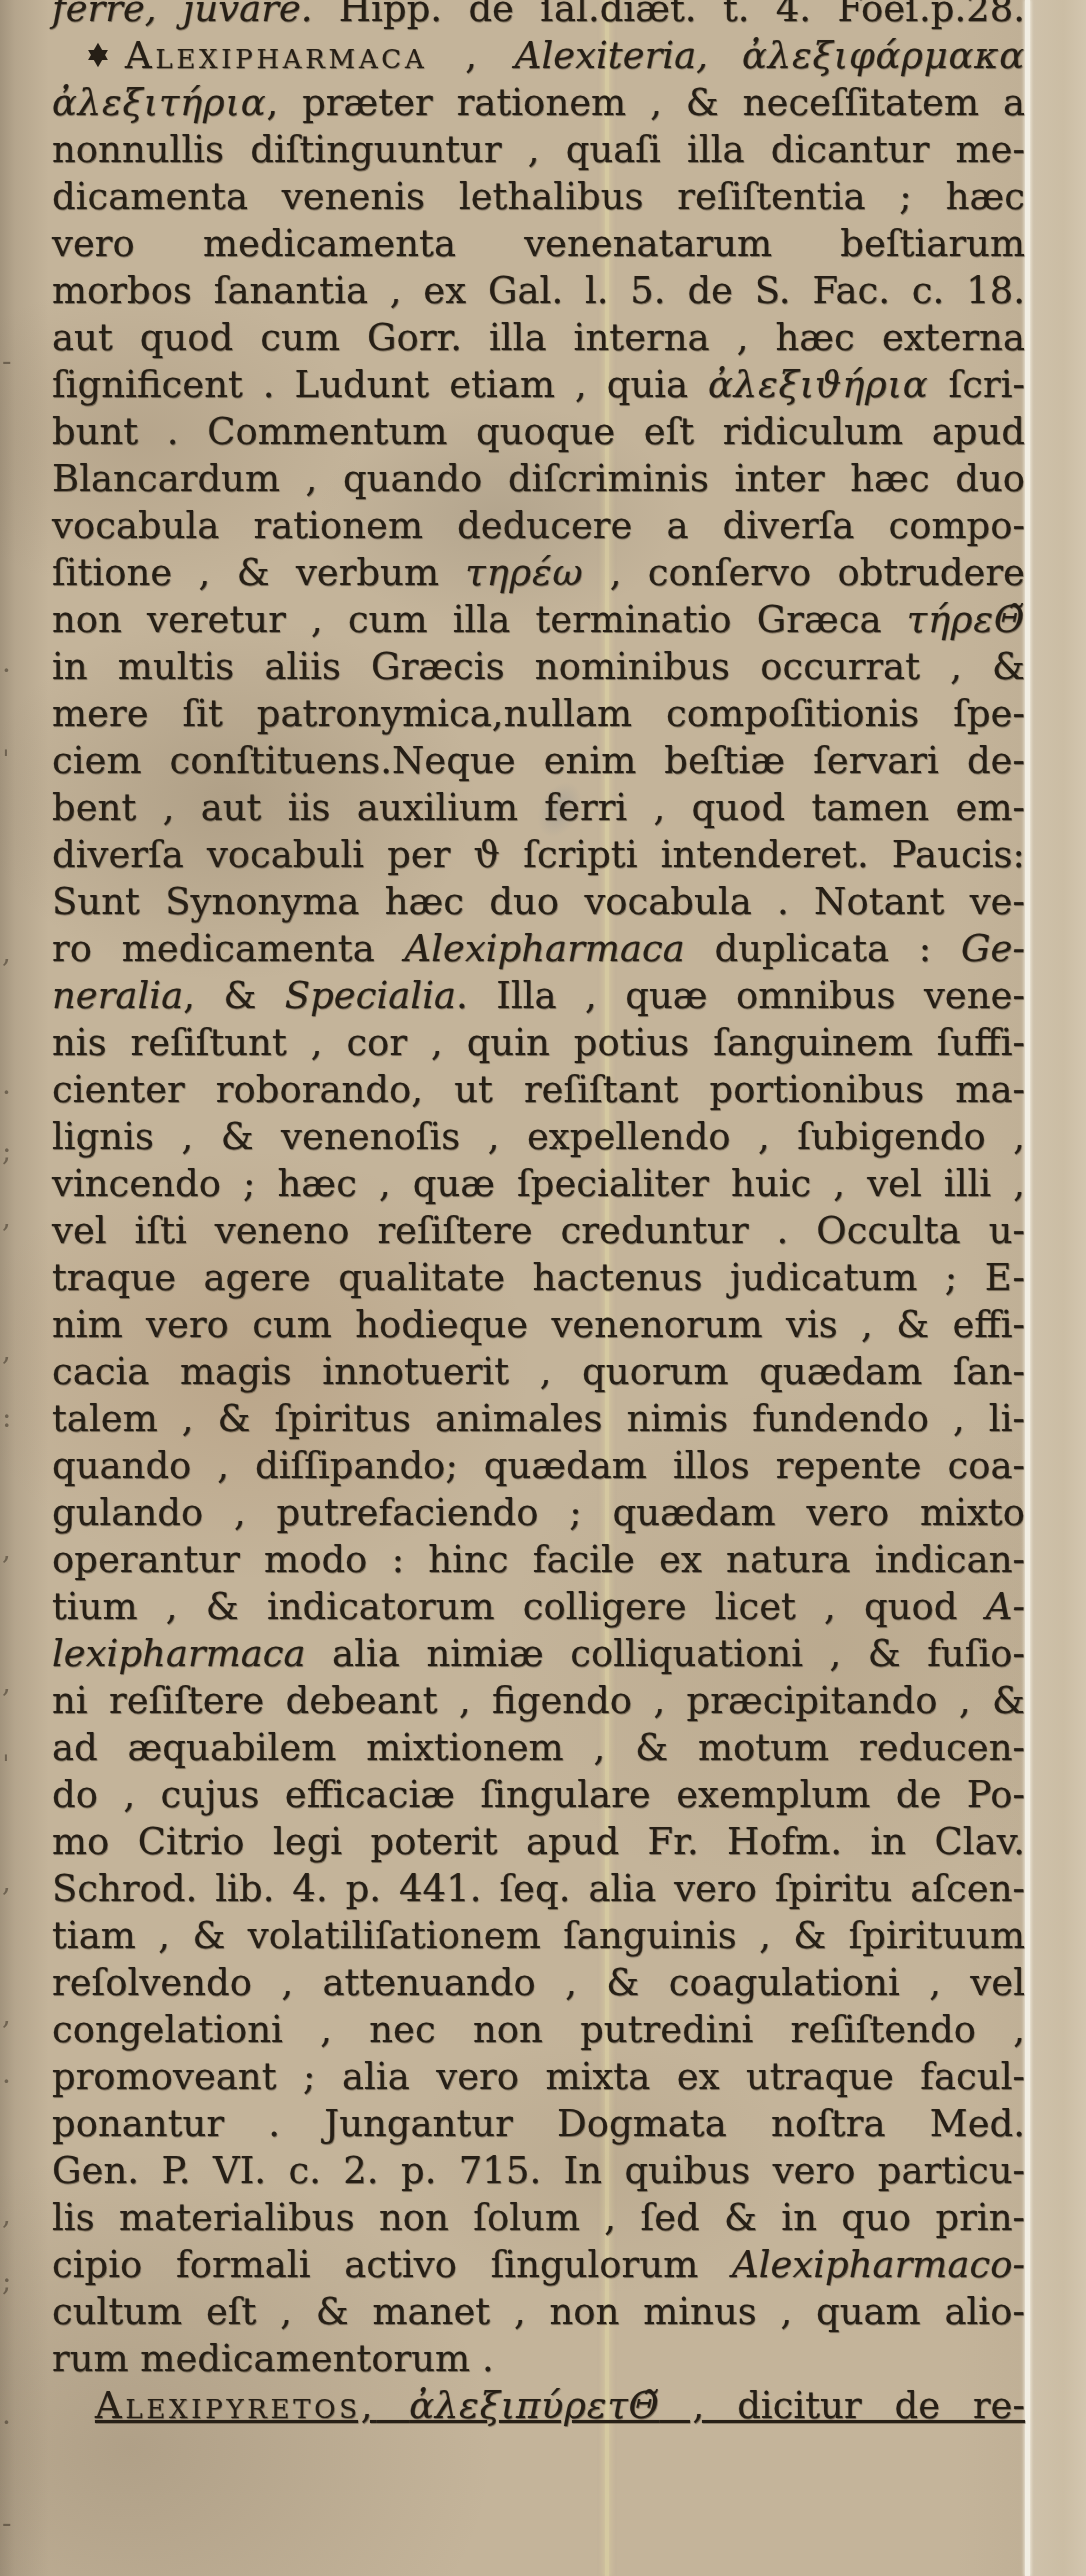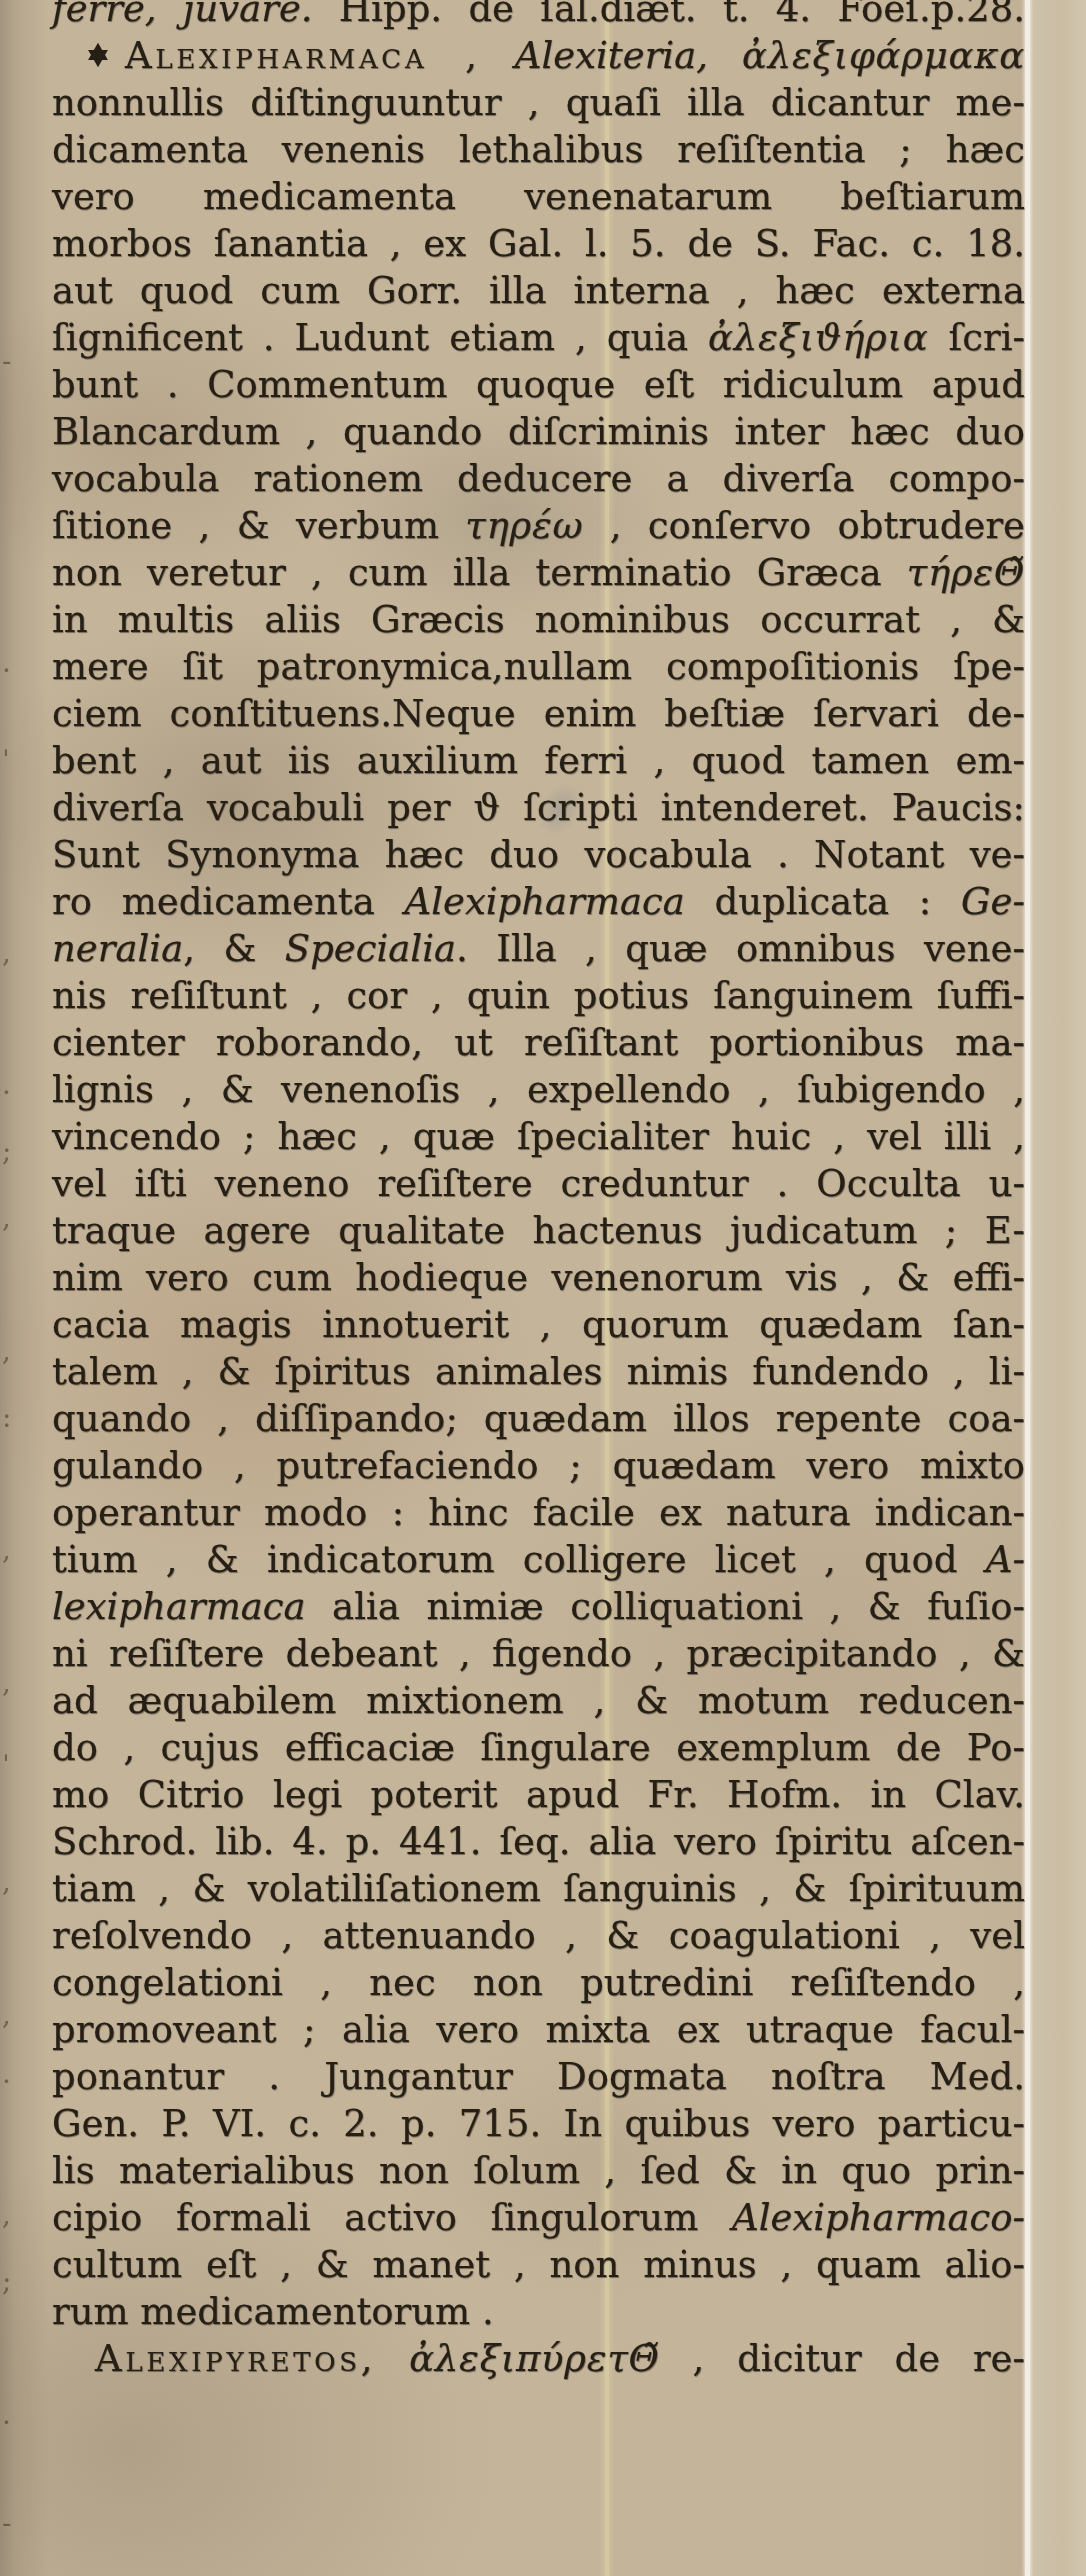--- a/index.html
+++ b/index.html
@@ -96,20 +96,21 @@
       <span class="margin-mark" style="top: 2268px;">;</span>
       <span class="margin-mark" style="top: 2401px;">.</span>
       <span class="margin-mark" style="top: 2509px;">-</span>
     </div>
   <div class="text-block" id="text-block">
       <div class="line"><span class="i">ferre, juvare.</span><span> Hipp. de ſal.diæt. t. 4. Foeſ.p.28.</span></div>
       <div class="line" style="padding-left: 32px;"><span class="star"><svg width="28" height="28" viewBox="0 0 24 24" xmlns="http://www.w3.org/2000/svg">
             <path d="M12 1.5 L20.5 16.2 L3.5 16.2 Z" fill="#261f16"></path>
             <path d="M12 22.5 L3.5 7.8 L20.5 7.8 Z" fill="#261f16"></path>
           </svg></span><span class="sc">Alexipharmaca ,</span><span> </span><span class="i">Alexiteria,</span><span> </span><span class="g">ἀλεξιφάρμακα</span></div>
+      <div class="line"><span class="g">ἀλεξιτήρια</span><span>, præter rationem , &amp; neceſſitatem a</span></div>
       <div class="line"><span>nonnullis diſtinguuntur , quaſi illa dicantur me-</span></div>
       <div class="line"><span>dicamenta venenis lethalibus reſiſtentia ; hæc</span></div>
       <div class="line"><span>vero medicamenta venenatarum beſtiarum</span></div>
       <div class="line"><span>morbos ſanantia , ex Gal. l. 5. de S. Fac. c. 18.</span></div>
       <div class="line"><span>aut quod cum Gorr. illa interna , hæc externa</span></div>
       <div class="line"><span>ſignificent . Ludunt etiam , quia </span><span class="g">ἀλεξιϑήρια</span><span> ſcri-</span></div>
       <div class="line"><span>bunt . Commentum quoque eſt ridiculum apud</span></div>
       <div class="line"><span>Blancardum , quando diſcriminis inter hæc duo</span></div>
       <div class="line"><span>vocabula rationem deducere a diverſa compo-</span></div>
       <div class="line"><span>ſitione , &amp; verbum </span><span class="g">τηρέω</span><span> , conſervo obtrudere</span></div>
@@ -144,16 +145,16 @@
       <div class="line"><span>tiam , &amp; volatiliſationem ſanguinis , &amp; ſpirituum</span></div>
       <div class="line"><span>reſolvendo , attenuando , &amp; coagulationi , vel</span></div>
       <div class="line"><span>congelationi , nec non putredini reſiſtendo ,</span></div>
       <div class="line"><span>promoveant ; alia vero mixta ex utraque facul-</span></div>
       <div class="line"><span>ponantur . Jungantur Dogmata noſtra Med.</span></div>
       <div class="line"><span>Gen. P. VI. c. 2. p. 715. In quibus vero particu-</span></div>
       <div class="line"><span>lis materialibus non ſolum , ſed &amp; in quo prin-</span></div>
       <div class="line"><span>cipio formali activo ſingulorum </span><span class="i">Alexipharmaco-</span></div>
       <div class="line"><span>cultum eſt , &amp; manet , non minus , quam alio-</span></div>
       <div class="line left"><span>rum medicamentorum .</span></div>
-      <div class="line" style="padding-left: 43px;"><span class="sc">Alexipyretos,</span><span> </span><span class="g">ἀλεξιπύρετΘ̃</span><span> , dicitur de re-</span></div>
+      <div class="line" style="padding-left: 43px; text-decoration: underline;"><span class="sc">Alexipyretos,</span><span> </span><span class="g">ἀλεξιπύρετΘ̃</span><span> , dicitur de re-</span></div>
     </div>
 </div>
 
 
 </body></html>

